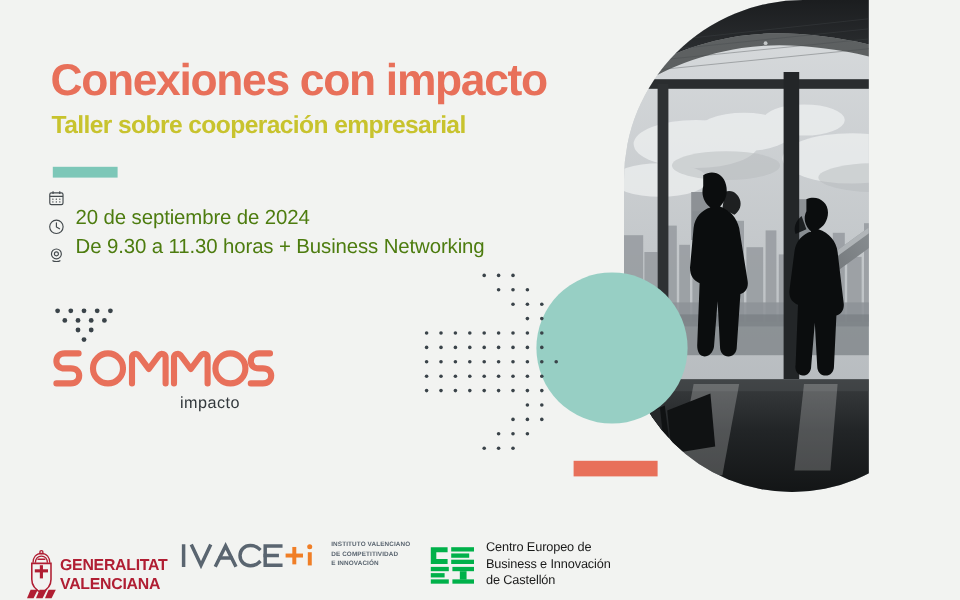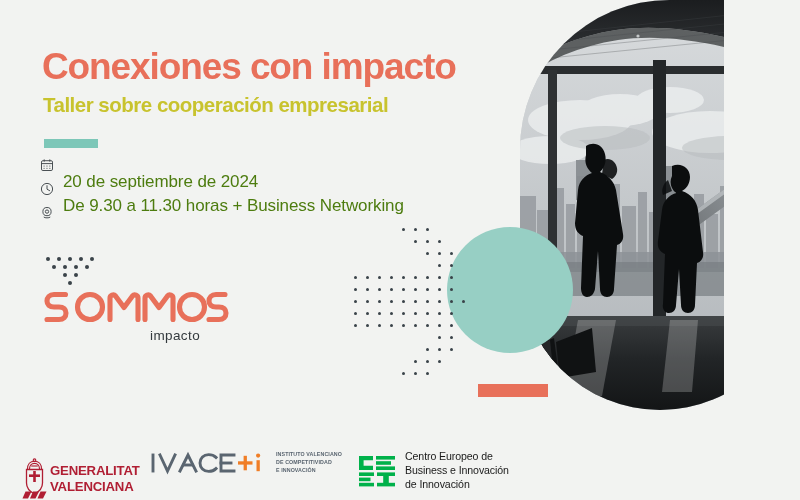--- a/index.html
+++ b/index.html
@@ -540,19 +540,19 @@
           <rect x="1" y="29.8" width="15" height="3.6"></rect>
 
           <rect x="19" y="19.4" width="18" height="3.6"></rect>
           <rect x="25.2" y="23" width="5.6" height="7"></rect>
           <rect x="19" y="29.8" width="18" height="3.6"></rect>
         </g>
       </svg>
       <div class="ceei-text">
         <div>Centro Europeo de</div>
         <div>Business e Innovación</div>
-        <div>de Innovación</div>
+        <div>de Castellón</div>
       </div>
     </div>
 
   </div>
 
 </div>
 
 </body></html>

